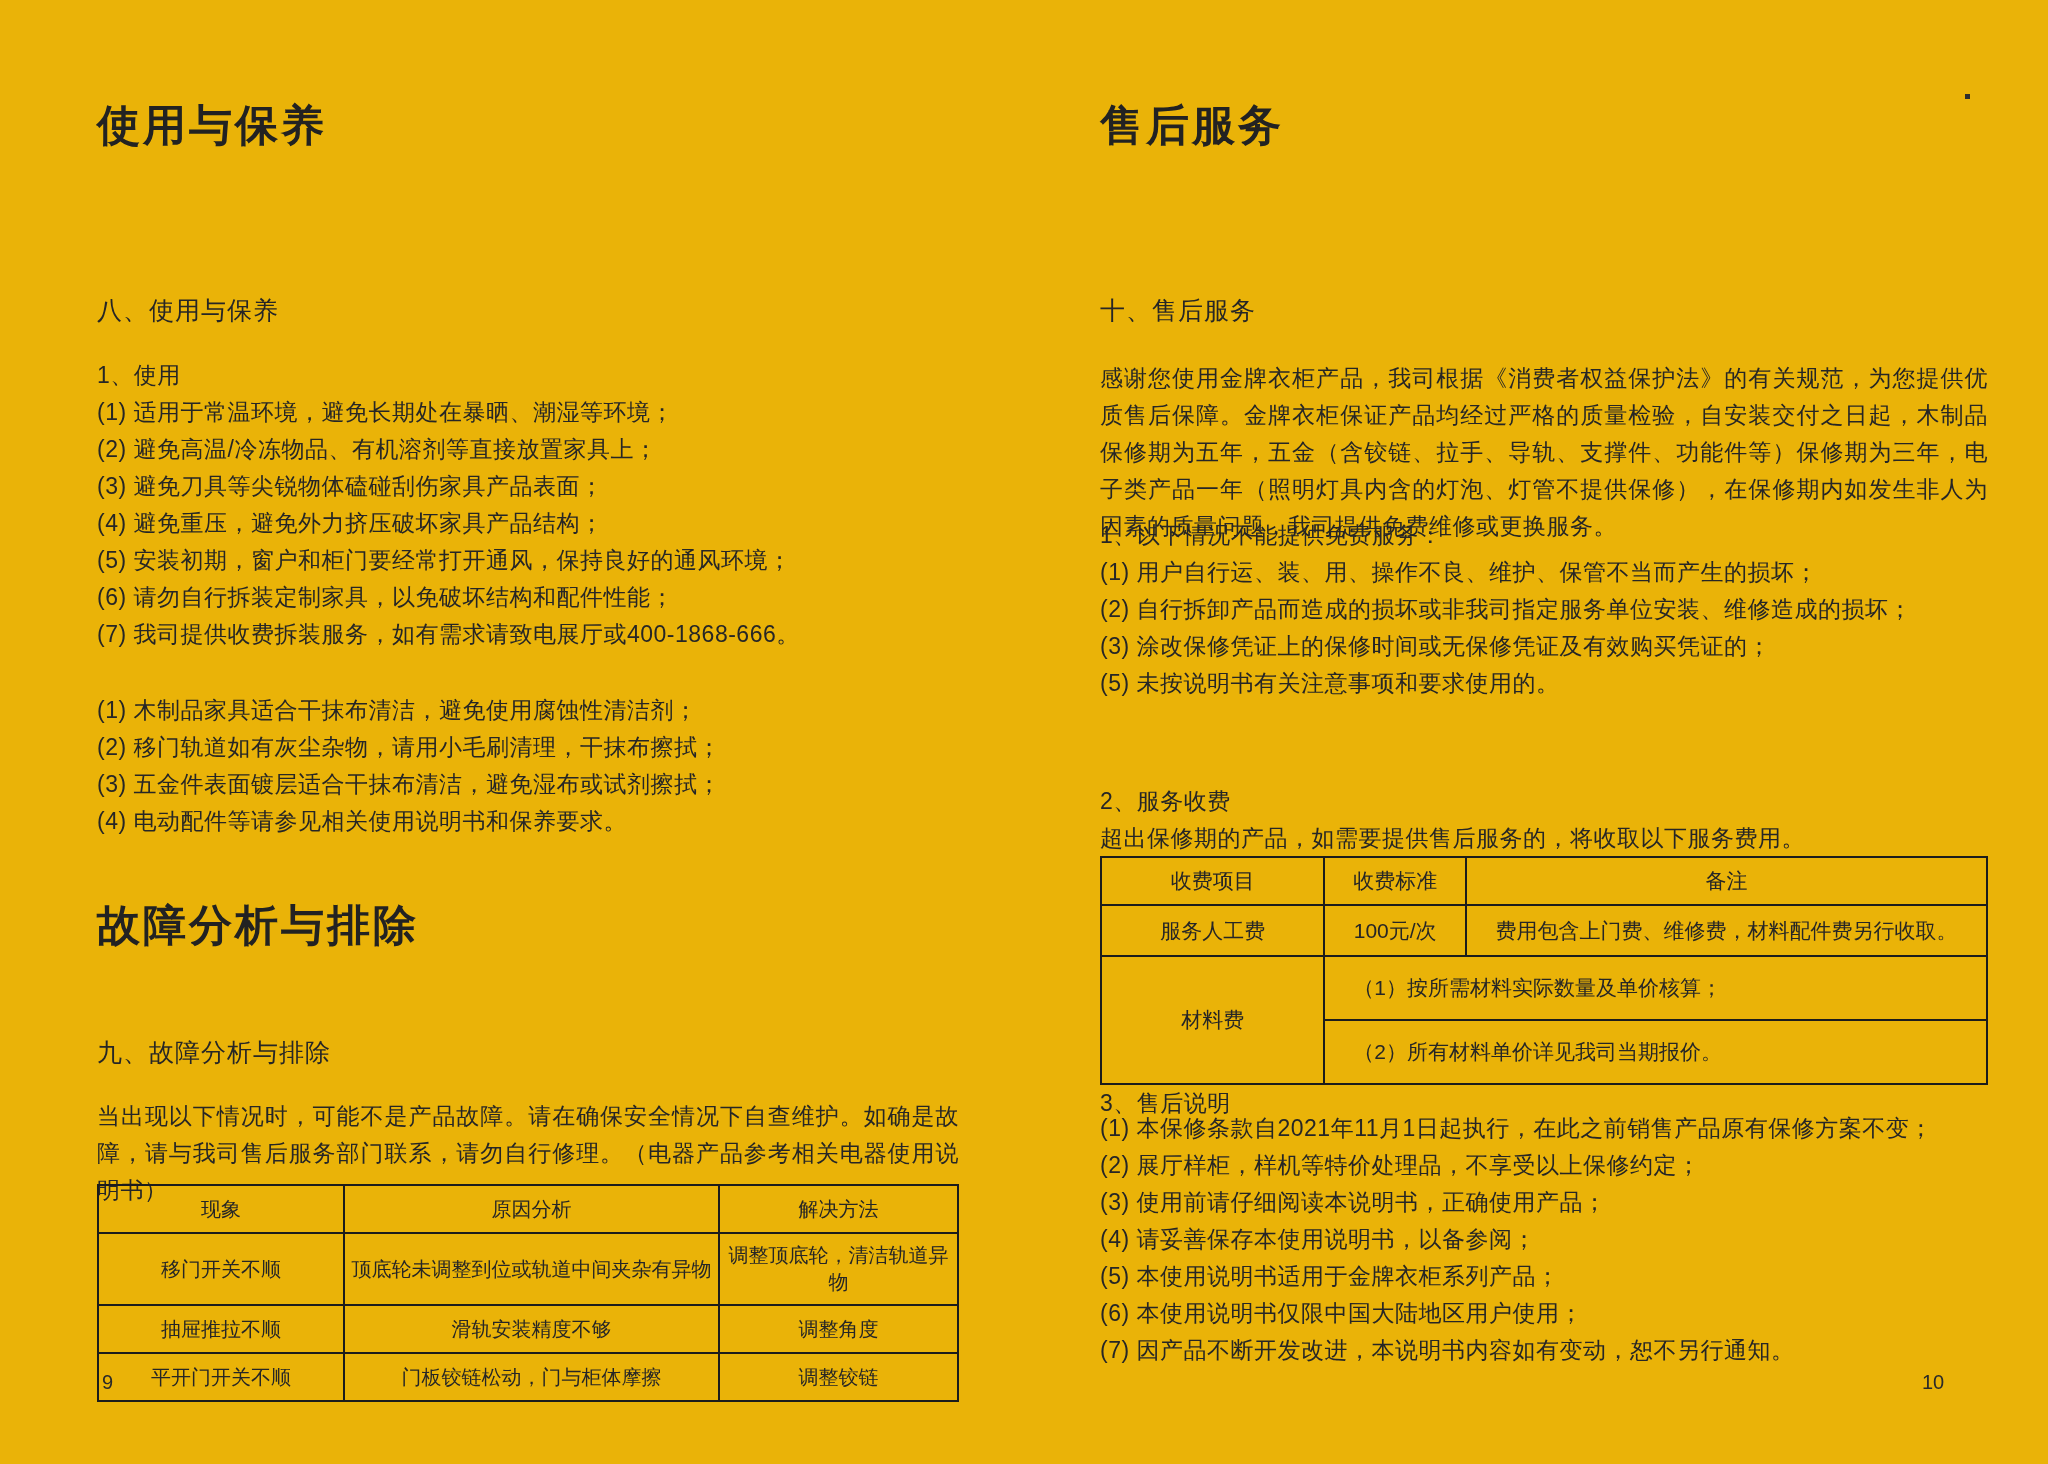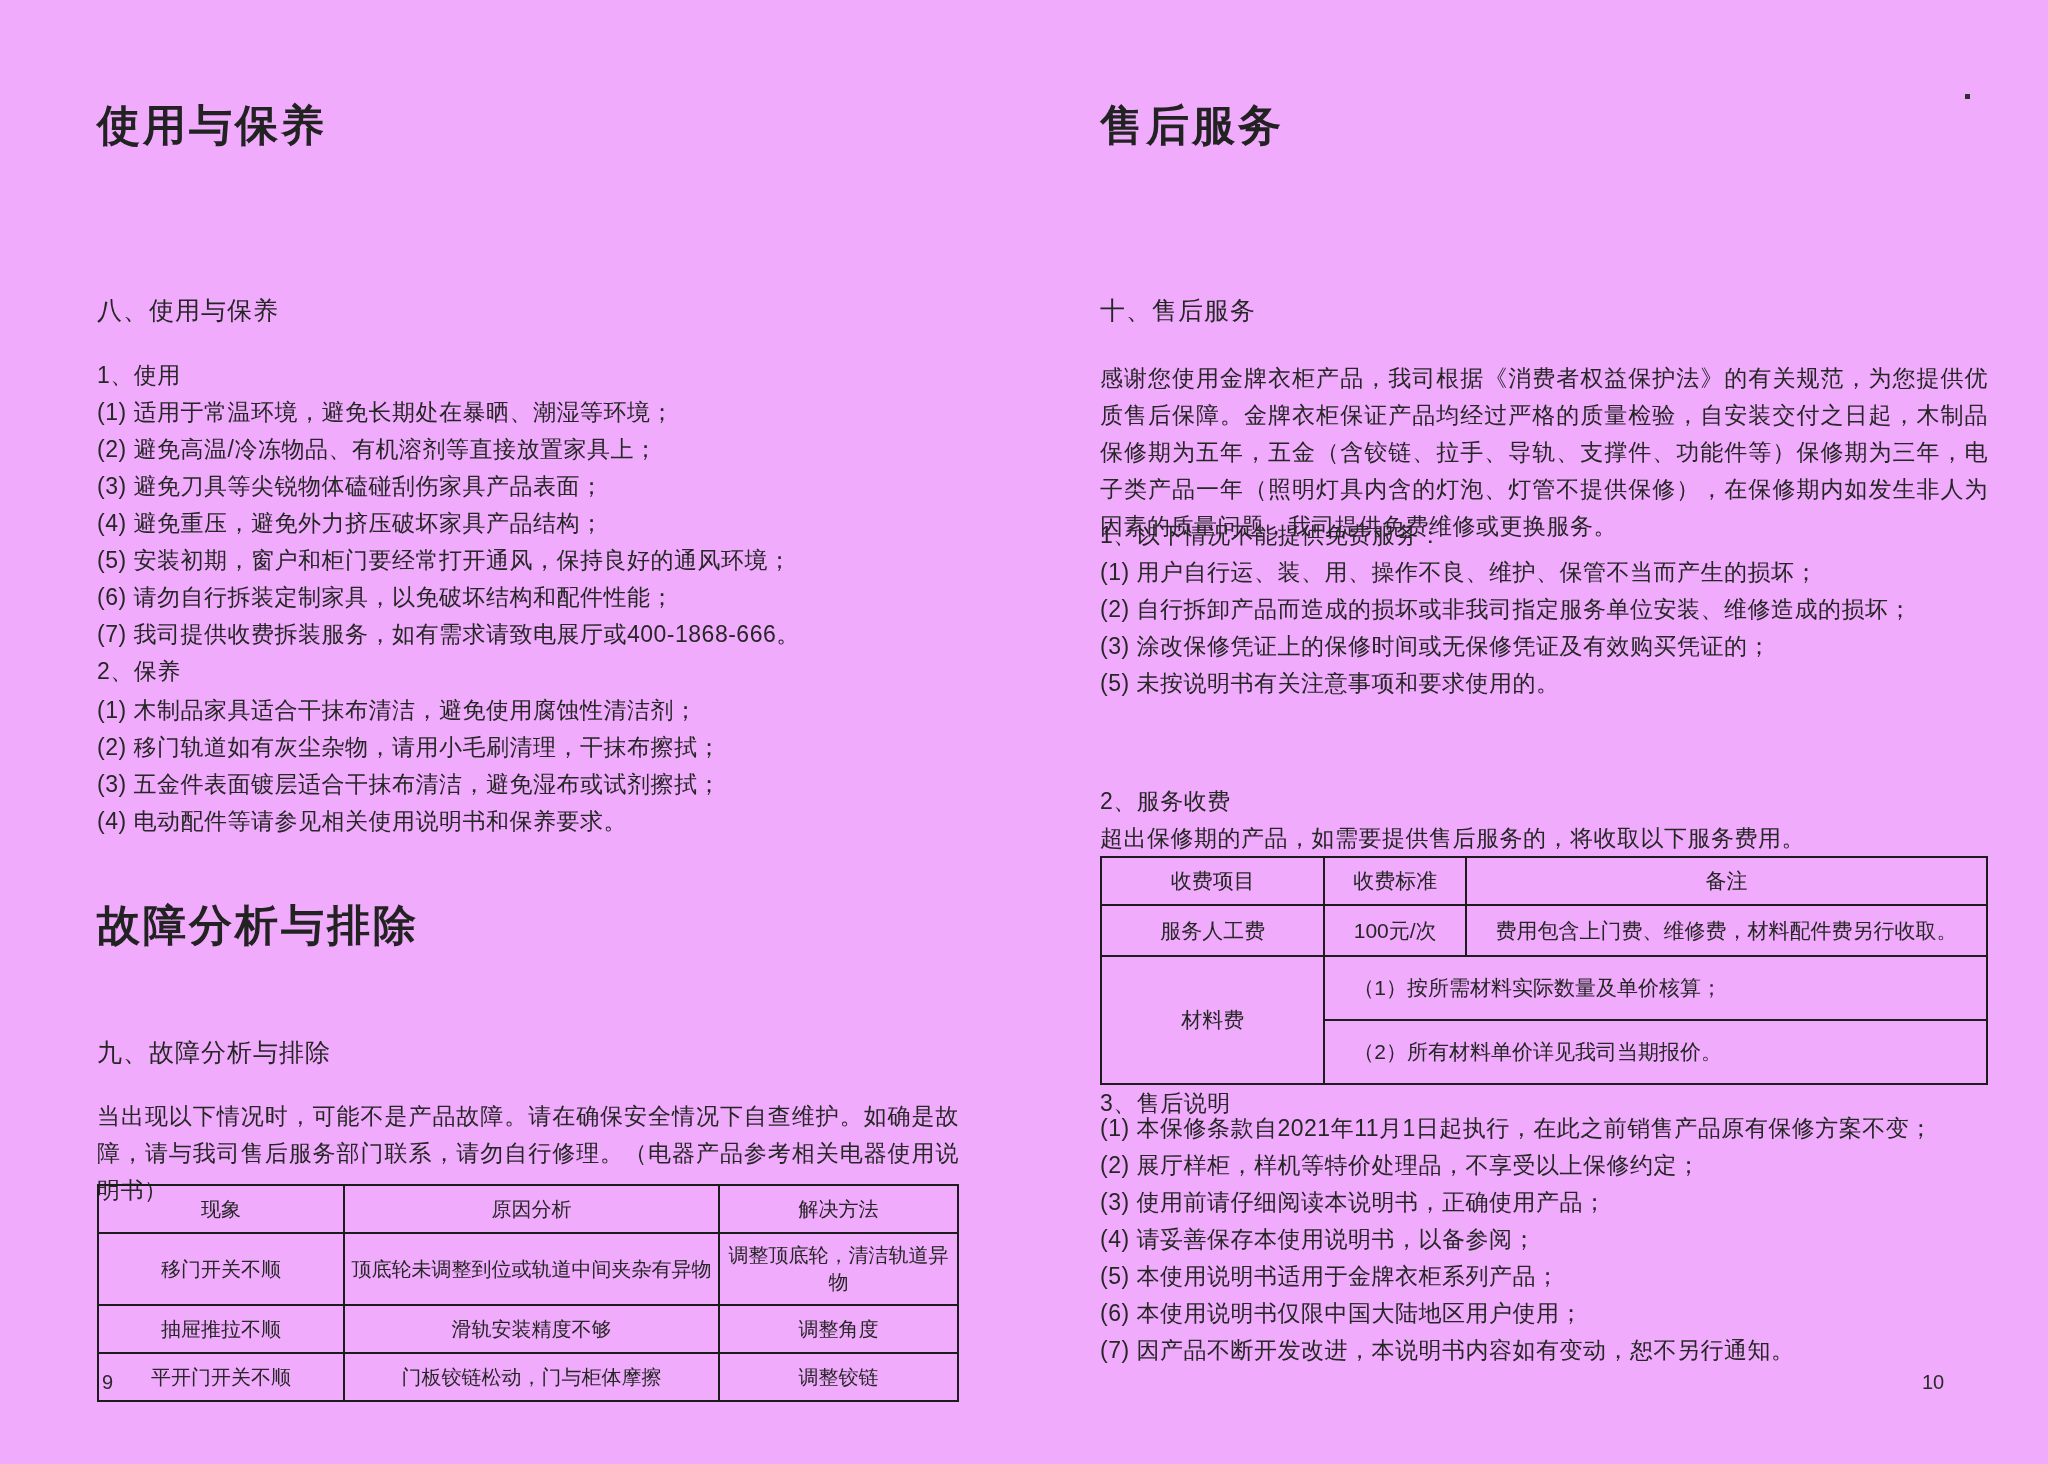--- a/index.html
+++ b/index.html
@@ -2,21 +2,21 @@
 <html><head>
 <meta charset="utf-8">
 <style>
   html,body { margin:0; padding:0; background:#ffffff; }
   body {
     width:2048px; height:1464px; position:relative; overflow:hidden;
     font-family:"Liberation Sans","DejaVu Sans",sans-serif;
     color:#262626;
     -webkit-font-smoothing:antialiased;
   }
-  .sheet { position:absolute; inset:0; background:#f0abfc; }
+  .sheet { position:absolute; inset:0; background:#eab308; }
   .page { position:absolute; top:0; height:1464px; }
   .page-left  { left:97px;  width:862px; }
   .page-right { left:1100px; width:888px; }
   .block { position:absolute; left:0; width:100%; }
 
   .doc-title {
     font-size:43px; font-weight:700; letter-spacing:3px;
     color:#222222; line-height:1.2; margin:0;
   }
   .sec-heading { font-size:25px; font-weight:500; letter-spacing:1px; }
@@ -61,21 +61,20 @@
     <div class="item-list block" style="top:394px;">
         <div class="li">(1) 适用于常温环境，避免长期处在暴晒、潮湿等环境；</div>
         <div class="li">(2) 避免高温/冷冻物品、有机溶剂等直接放置家具上；</div>
         <div class="li">(3) 避免刀具等尖锐物体磕碰刮伤家具产品表面；</div>
         <div class="li">(4) 避免重压，避免外力挤压破坏家具产品结构；</div>
         <div class="li">(5) 安装初期，窗户和柜门要经常打开通风，保持良好的通风环境；</div>
         <div class="li">(6) 请勿自行拆装定制家具，以免破坏结构和配件性能；</div>
         <div class="li">(7) 我司提供收费拆装服务，如有需求请致电展厅或400-1868-666。</div>
       </div>
 
-    <div class="sub-heading block" style="top:656px;">2、保养</div>
 
     <div class="item-list block" style="top:692px;">
         <div class="li">(1) 木制品家具适合干抹布清洁，避免使用腐蚀性清洁剂；</div>
         <div class="li">(2) 移门轨道如有灰尘杂物，请用小毛刷清理，干抹布擦拭；</div>
         <div class="li">(3) 五金件表面镀层适合干抹布清洁，避免湿布或试剂擦拭；</div>
         <div class="li">(4) 电动配件等请参见相关使用说明书和保养要求。</div>
       </div>
 
     <h1 class="doc-title block" style="top:900px;">故障分析与排除</h1>
 

